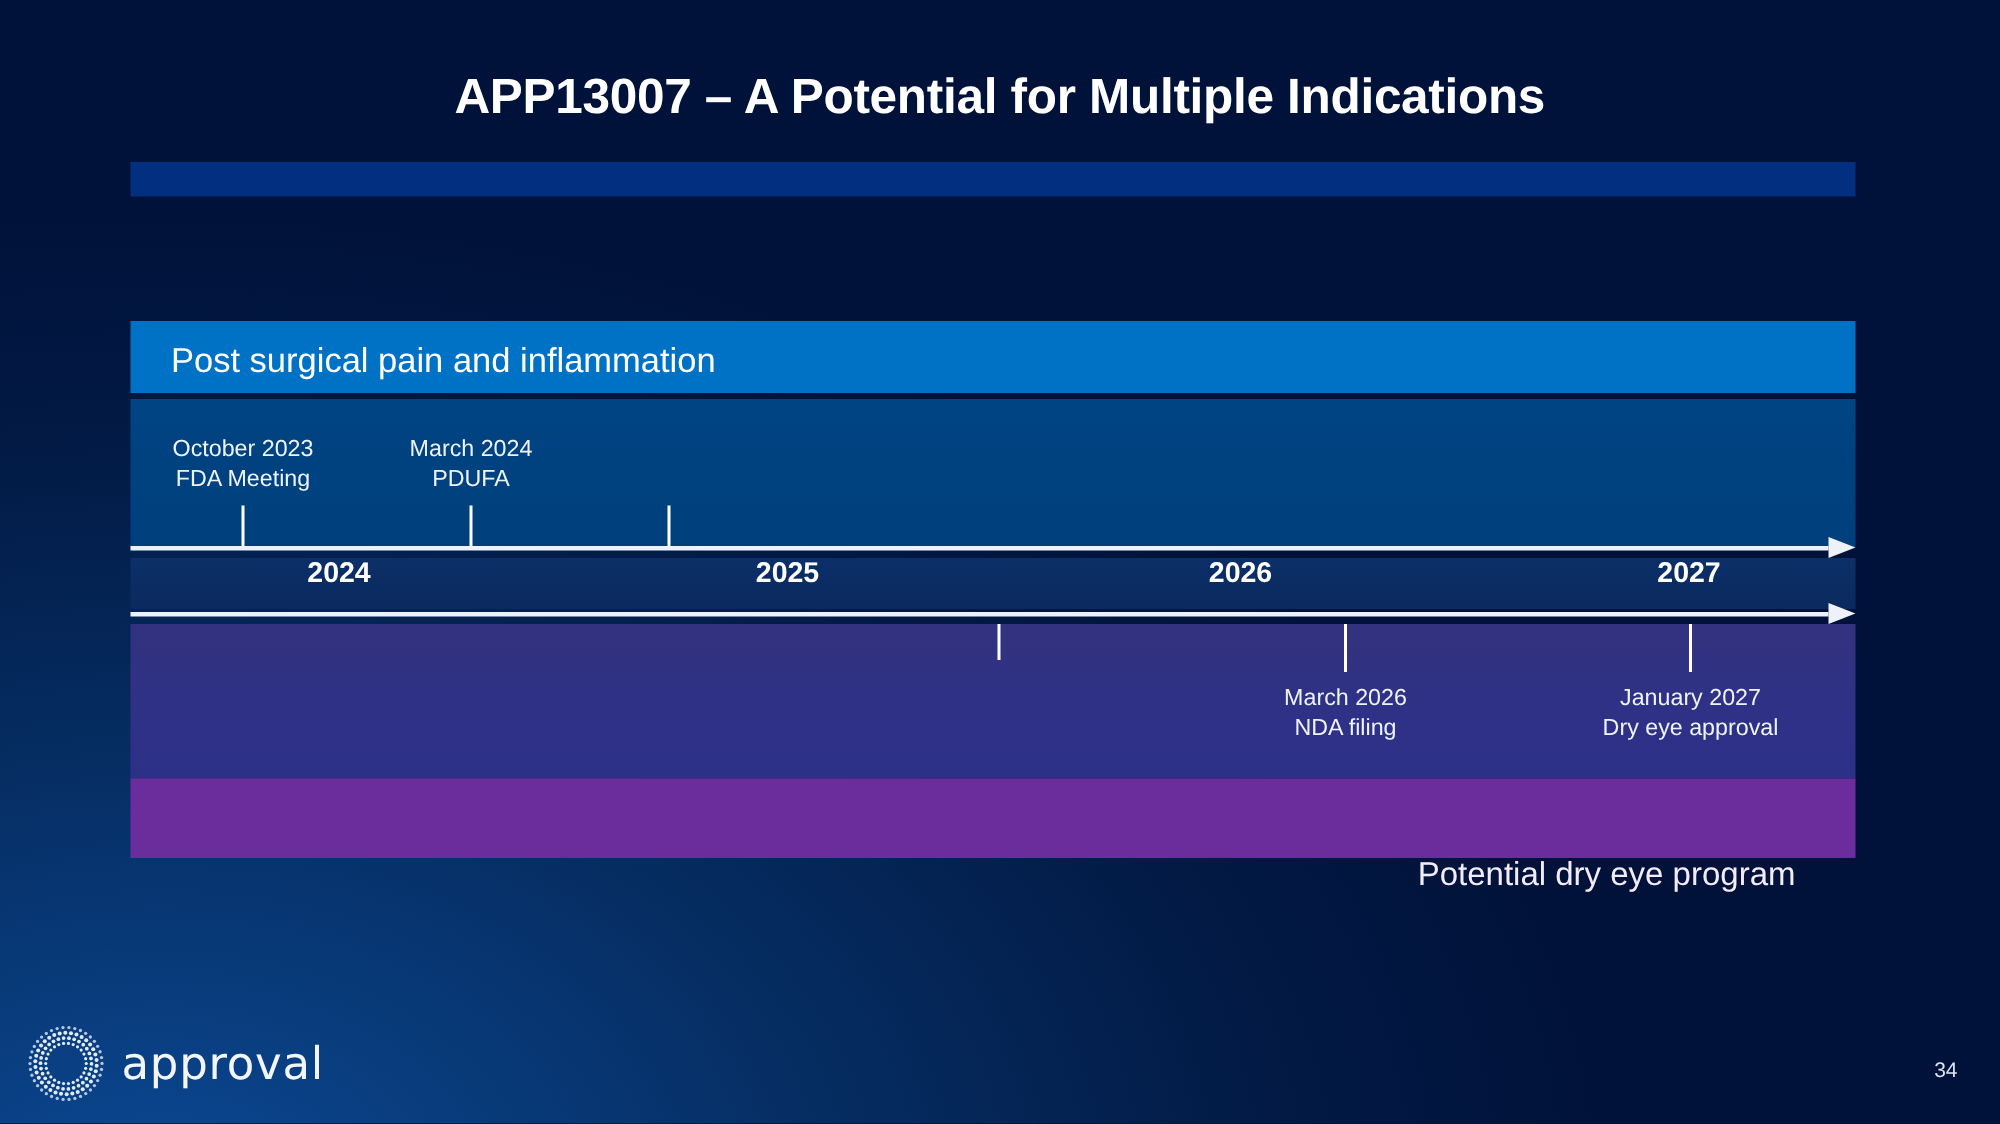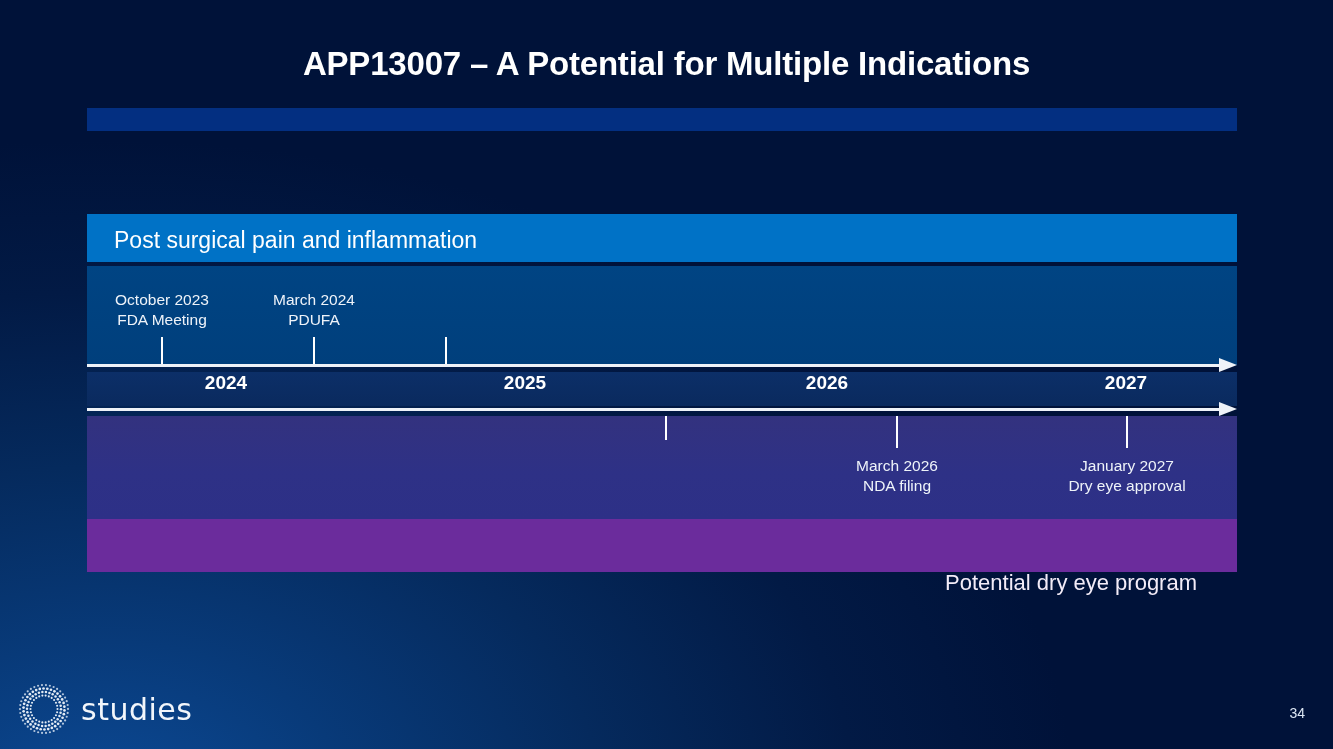--- a/index.html
+++ b/index.html
@@ -321,17 +321,17 @@
           <circle cx="46.92" cy="13.23" r="1.10" fill="#eef4fb" opacity="0.75"></circle>
           <circle cx="49.09" cy="16.55" r="1.10" fill="#eef4fb" opacity="0.75"></circle>
           <circle cx="50.69" cy="20.18" r="1.10" fill="#eef4fb" opacity="0.75"></circle>
           <circle cx="51.67" cy="24.02" r="1.10" fill="#eef4fb" opacity="0.75"></circle>
           <circle cx="52.00" cy="27.97" r="1.10" fill="#eef4fb" opacity="0.75"></circle>
           <circle cx="51.68" cy="31.92" r="1.10" fill="#eef4fb" opacity="0.75"></circle>
           <circle cx="50.71" cy="35.76" r="1.10" fill="#eef4fb" opacity="0.75"></circle>
           <circle cx="49.12" cy="39.39" r="1.10" fill="#eef4fb" opacity="0.75"></circle>
         </svg>
     </div>
-    <div class="logo-word">studies</div>
+    <div class="logo-word">approval</div>
   </div>
 
   <div class="page-num">34</div>
 </div>
 
 </body></html>

